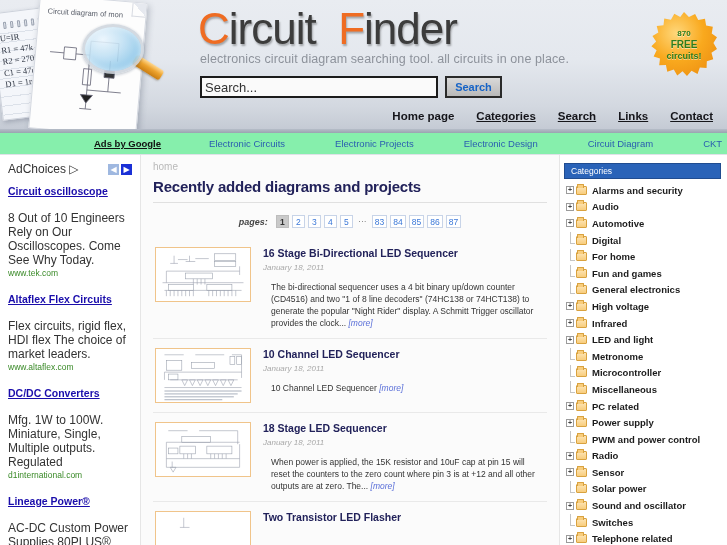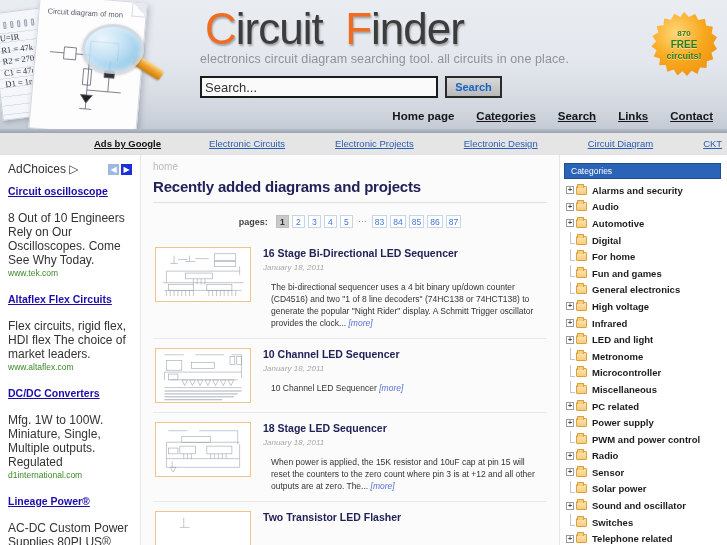--- a/index.html
+++ b/index.html
@@ -71,21 +71,21 @@
     border:3px solid #cfd6de; box-shadow: 0 1px 3px rgba(40,60,90,.35), inset 0 0 6px rgba(255,255,255,.7);
     opacity:.88;
   }
   .mag-handle{
     position:absolute; left:50px; top:38px; width:32px; height:11px; border-radius:3px;
     background: linear-gradient(to bottom,#ffd890,#eda32e 45%,#c97d12);
     transform: rotate(32deg); box-shadow: 0 1px 2px rgba(60,40,0,.35);
   }
 
   .logo{
-    position:absolute; left:205px; top:6px;
+    position:absolute; left:198px; top:6px;
     font-size:44px; line-height:46px; font-weight:400; letter-spacing:-1px;
     color:#3c3c3c; text-shadow: 1px 2px 2px rgba(0,0,0,.30);
     white-space:nowrap;
   }
   .logo .hl{ color:#ef6c22; }
   .tagline{
     position:absolute; left:200px; top:52px;
     font-size:12.5px; color:#8d929b; letter-spacing:.1px; white-space:nowrap;
   }
 
@@ -122,25 +122,25 @@
 
   .topnav{
     position:absolute; right:14px; top:110px;
     display:flex; gap:22px; font-size:11.5px; font-weight:bold; color:#15151a;
   }
   .topnav a{ color:#15151a; text-decoration:underline; cursor:pointer; }
   .topnav a.current{ text-decoration:none; }
 
   
   .adsbar{
-    height:22px; background:#e5e5e5; border-bottom:1px solid #dfe2e8;
+    height:22px; background:#86efac; border-bottom:1px solid #dfe2e8;
     display:flex; align-items:center; padding-left:94px; font-size:9.5px;
   }
   .adsbar .lbl{ font-weight:bold; color:#111; text-decoration:underline; margin-right:36px; white-space:nowrap; }
-  .adsbar a{ color:#2a5db0; text-decoration:underline; margin-right:38px; white-space:nowrap; cursor:pointer;padding-left:12px; }
+  .adsbar a{ color:#2a5db0; margin-right:38px; white-space:nowrap; cursor:pointer;padding-left:12px; }
 
   
   .body3{ display:flex; height:390px; }
 
   
   .adcol{ width:140px; padding:6px 8px 0 8px; background:#fff; overflow:hidden; }
   .adchoices{ display:flex; align-items:center; justify-content:space-between; height:16px; margin-bottom:8px; }
   .adchoices .ac{ font-size:12px; color:#333; }
   .adarrows{ display:flex; gap:2px; }
   .arrow{ width:11px; height:11px; color:#fff; font-size:8px; line-height:11px; text-align:center; cursor:pointer; }
@@ -155,21 +155,21 @@
   .maincol{
     width:420px; background:#fbfbfb; border-left:1px solid #e6e6e6; border-right:1px solid #e6e6e6;
     padding:0 12px; overflow:hidden; position:relative;
   }
   .crumb{ font-size:10px; color:#b9b9b9; padding:6px 0 2px 0; }
   .pagetitle{
     font-size:15px; font-weight:bold; color:#22225a; padding:4px 0 7px 0;
     border-bottom:1px solid #e0e0e0; letter-spacing:-.2px;
   }
   .pager{ display:flex; align-items:center; justify-content:center; gap:3px; padding:12px 0 10px 0; }
-  .pager .lb{ font-size:9px; font-weight:bold; color:#444; margin-right:5px; }
+  .pager .lb{ font-size:9px; font-weight:bold; color:#444; margin-right:5px;font-style:italic; }
   .pg{
     min-width:13px; height:13px; line-height:12px; text-align:center; font-size:8.5px;
     border:1px solid #c8d4e8; color:#3b78d8; background:#fff; padding:0 2px; cursor:pointer;
   }
   .pg.cur{ background:#c9c9c9; border-color:#bdbdbd; color:#333; font-weight:bold; }
   .pg.dots{ border:none; background:none; color:#777; cursor:default; }
 
   .item{ display:flex; padding:9px 2px 9px 2px; border-bottom:1px solid #e9e9e9; }
   .thumb{
     width:96px; height:55px; flex:0 0 96px; border:1px solid #f0c48a; background:#fff;

